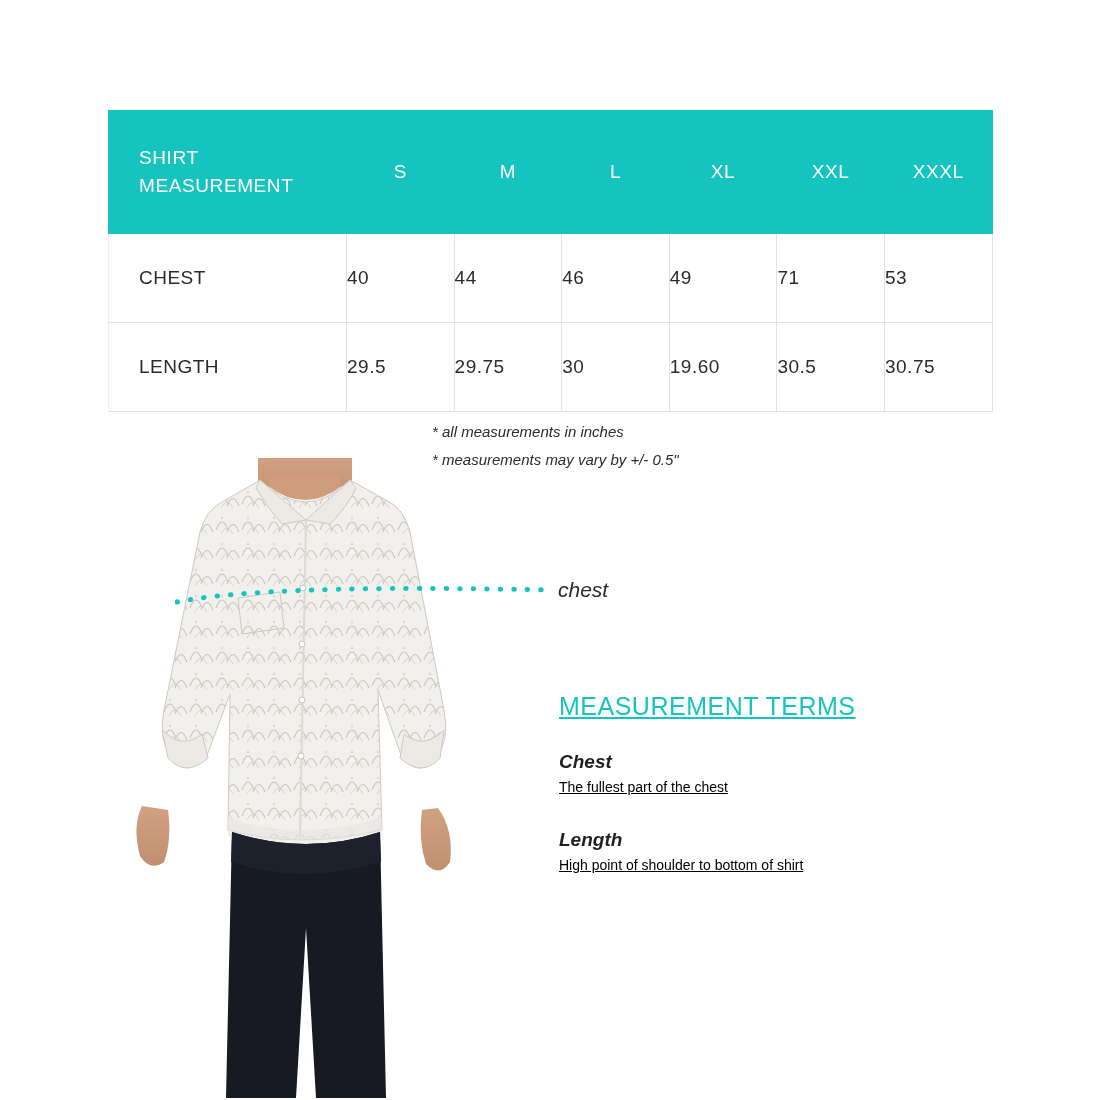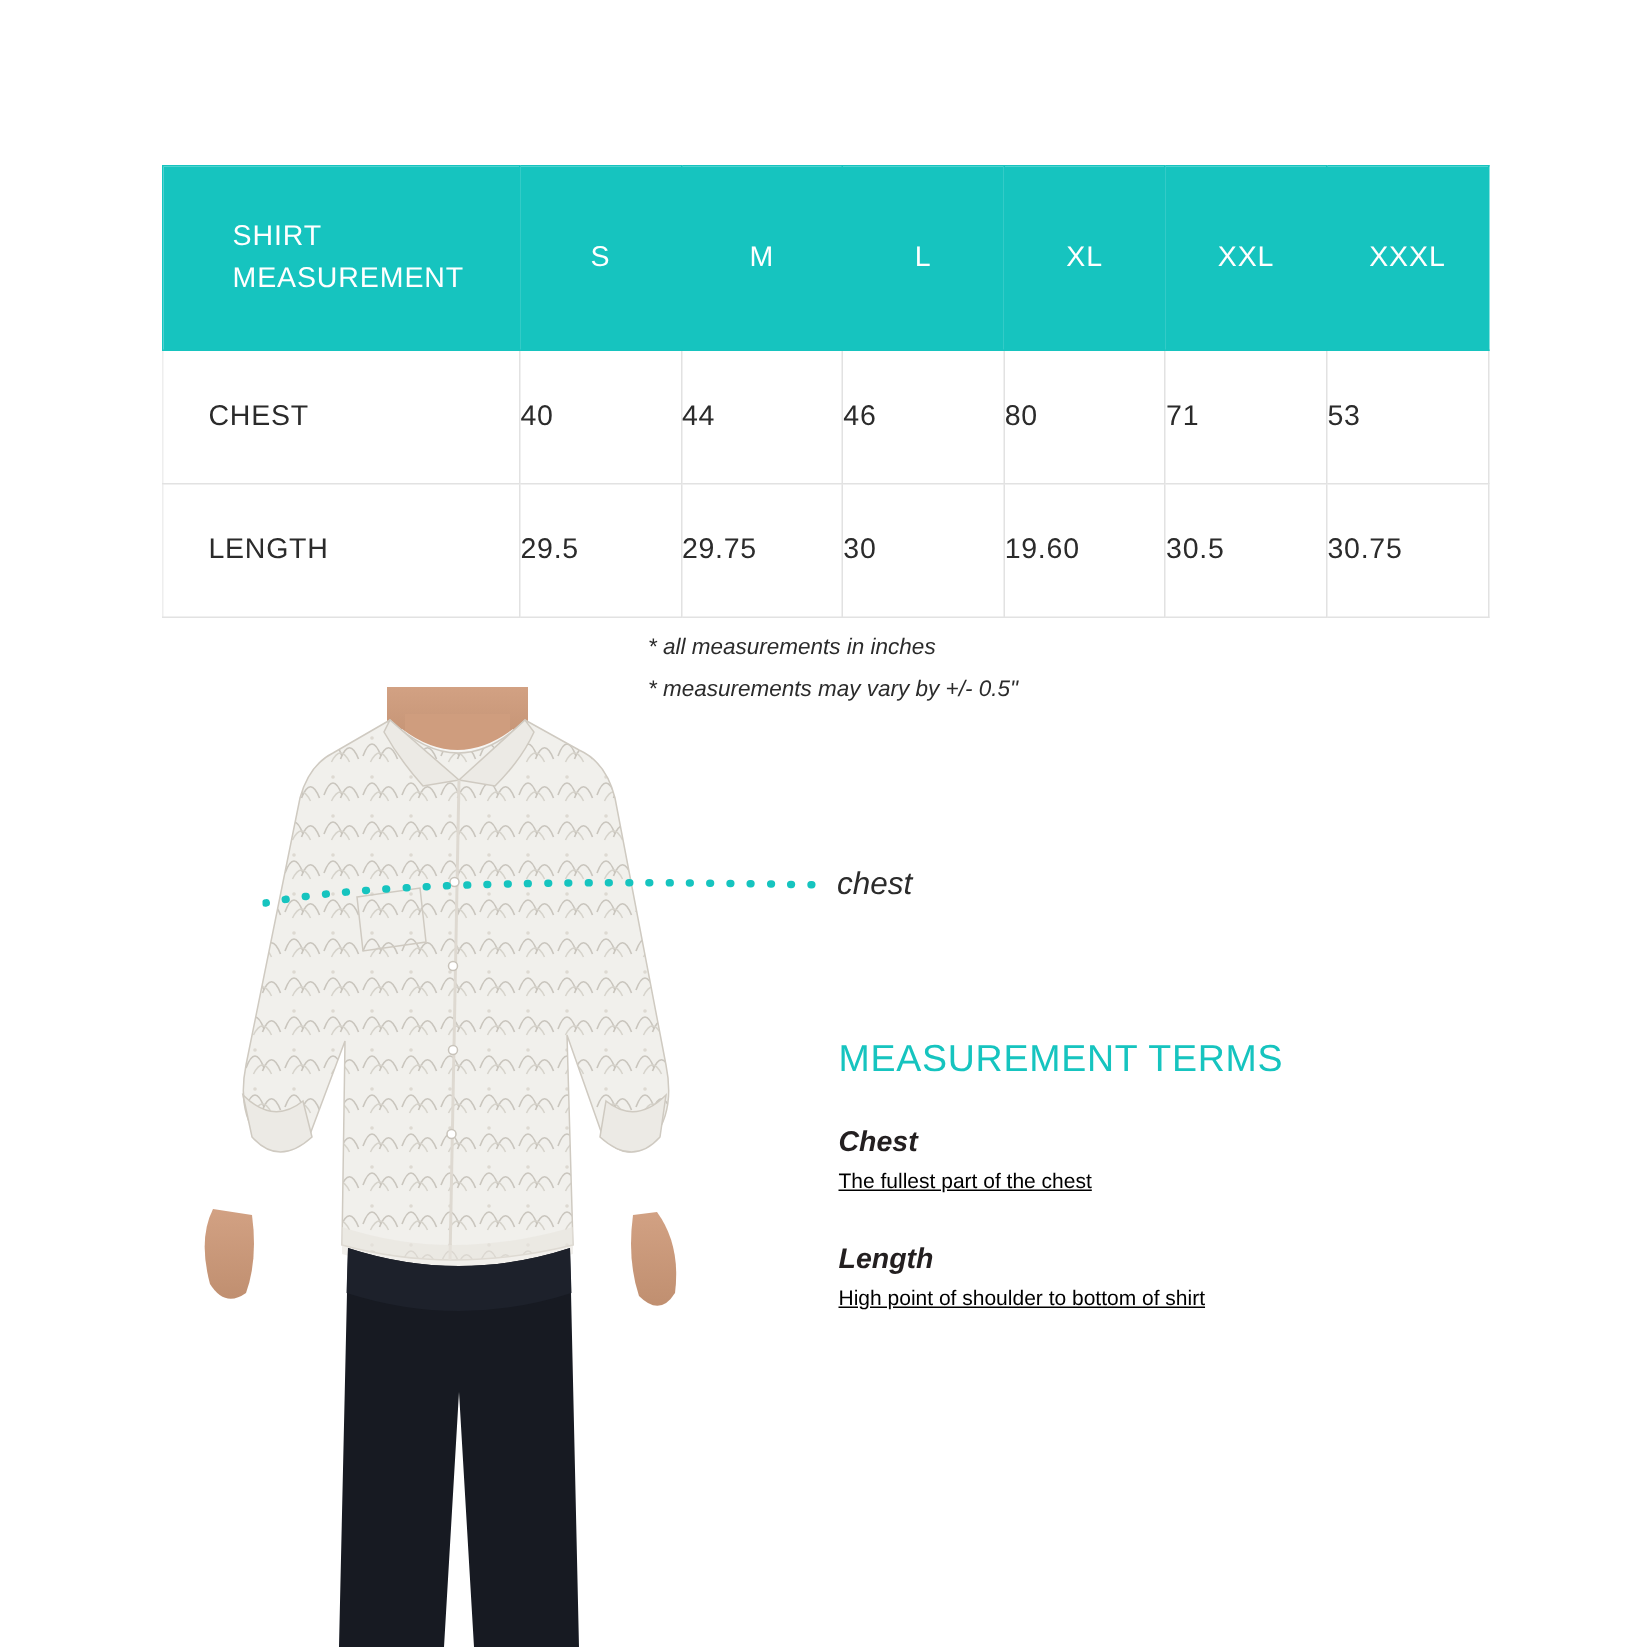--- a/index.html
+++ b/index.html
@@ -34,21 +34,21 @@
     background: #16c4bf;
     border: 1px solid #16c4bf;
     color: #ffffff;
     height: 122px;
     vertical-align: middle;
     font-size: 19px;
     letter-spacing: 0.6px;
   }
   .size-table thead th.label-col {
     text-align: left;
-    padding-left: 46px;
+    padding-left: 30px;
     line-height: 1.5;
   }
   .size-table thead th.size-col {
     text-align: center;
   }
   .size-table tbody td {
     height: 88px;
     font-size: 19px;
     color: #2b2b2b;
     letter-spacing: 0.5px;
@@ -109,20 +109,21 @@
     left: 559px;
     top: 692px;
     width: 470px;
   }
   .terms-title {
     color: #16c4bf;
     font-size: 25px;
     letter-spacing: 0.5px;
     margin: 0 0 30px 0;
     font-weight: normal;
+    text-decoration: underline;
   }
   .term-name {
     font-size: 19px;
     font-weight: bold;
     font-style: italic;
     margin: 0 0 6px 0;
     color: #231f20;
   }
   .term-desc {
     font-size: 14px;
@@ -158,21 +159,21 @@
       <th class="size-col">XXL</th>
       <th class="size-col">XXXL</th>
     </tr>
   </thead>
   <tbody>
     <tr>
       <td class="row-label">CHEST</td>
       <td class="val">40</td>
       <td class="val">44</td>
       <td class="val">46</td>
-      <td class="val">80</td>
+      <td class="val">49</td>
       <td class="val">71</td>
       <td class="val">53</td>
     </tr>
     <tr>
       <td class="row-label">LENGTH</td>
       <td class="val">29.5</td>
       <td class="val">29.75</td>
       <td class="val">30</td>
       <td class="val">19.60</td>
       <td class="val">30.5</td>

